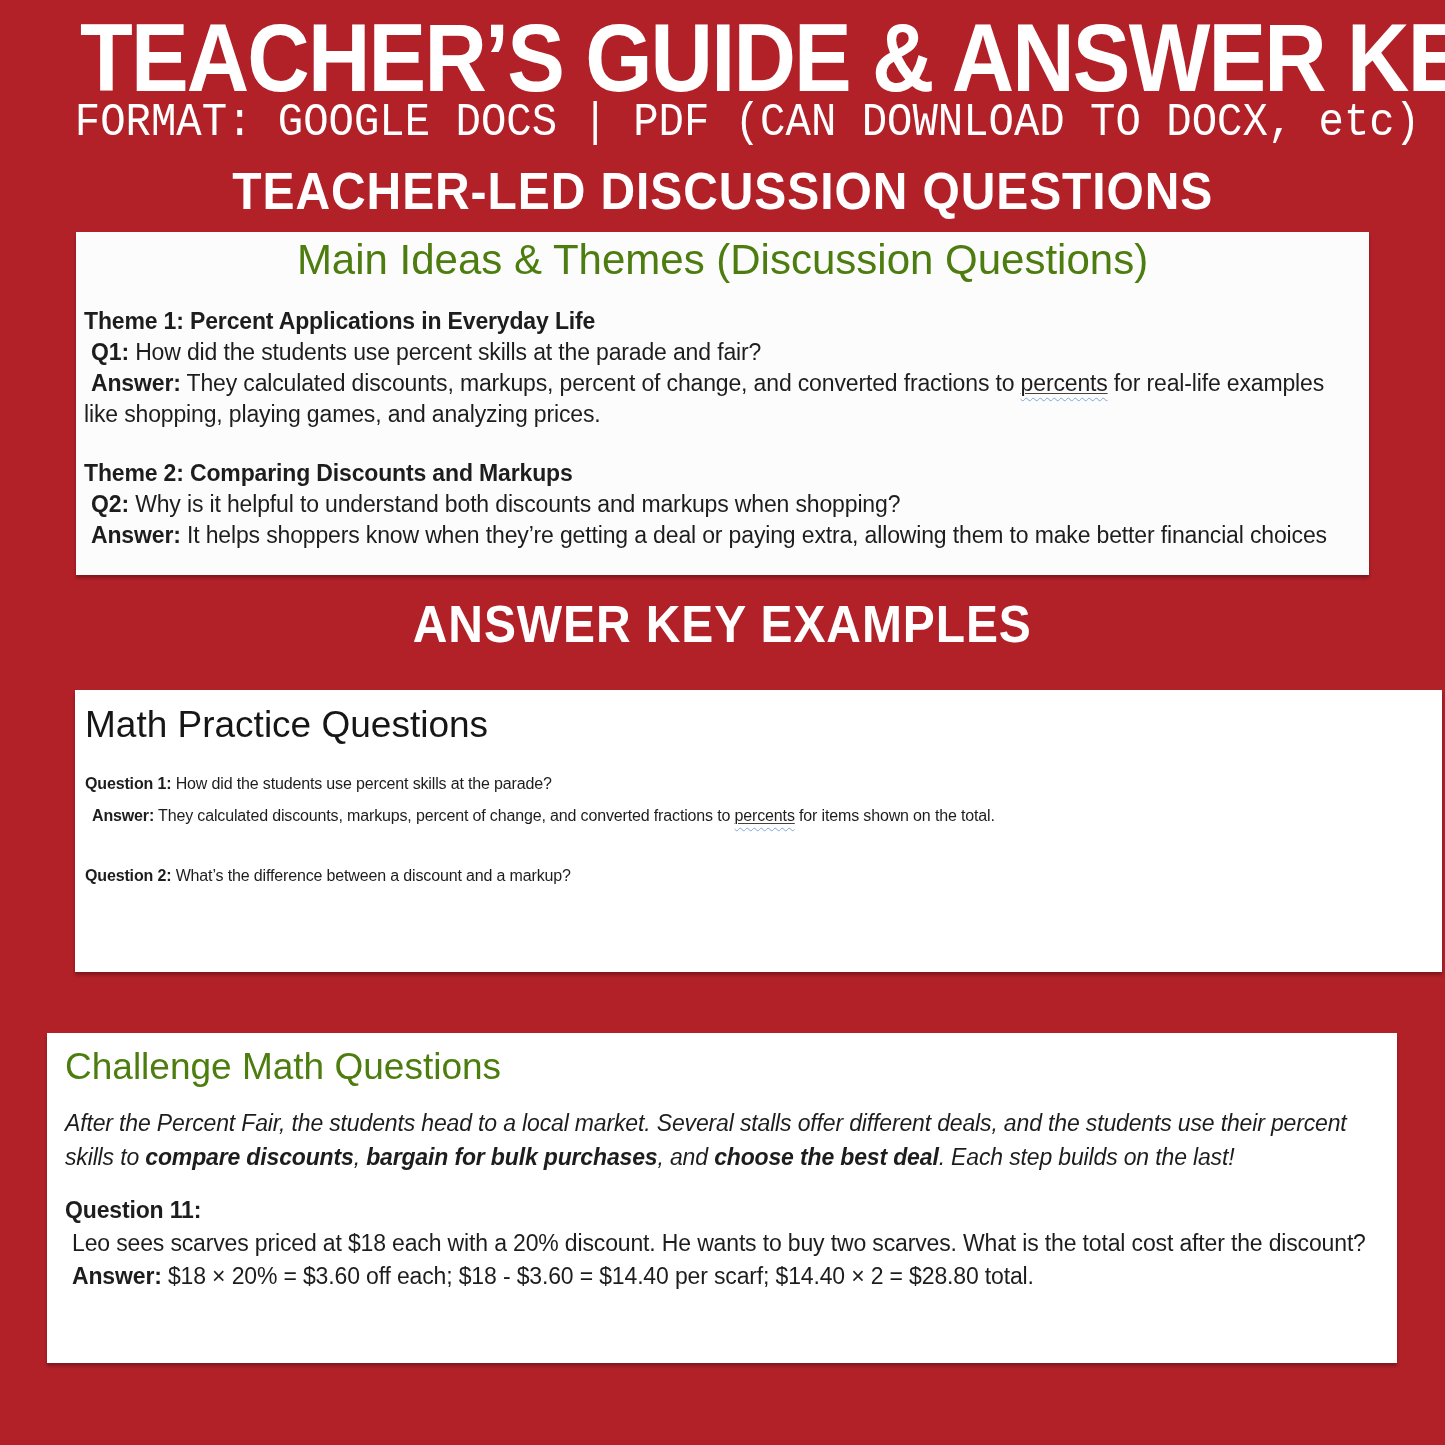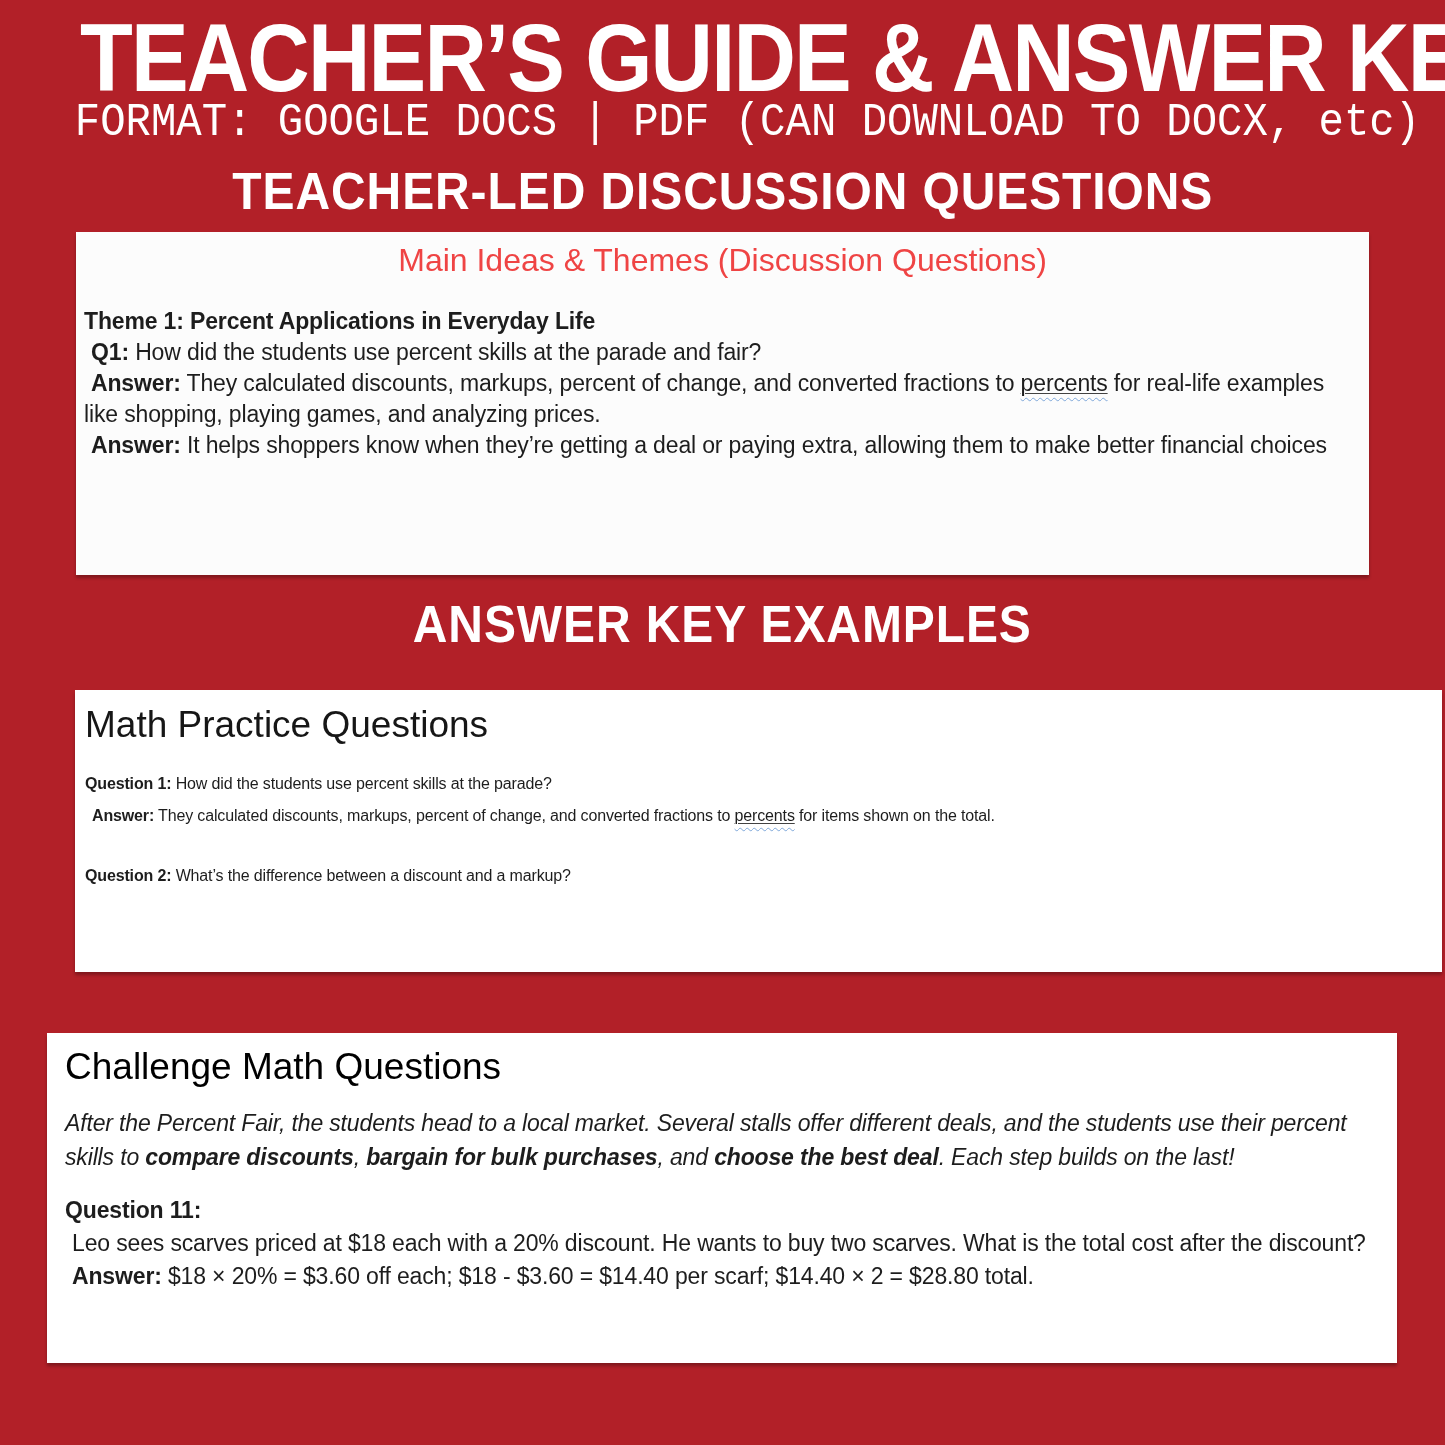--- a/index.html
+++ b/index.html
@@ -43,40 +43,40 @@
   }
   .panel p { margin: 0; }
   .b { font-weight: 700; }
 
   
   .panel-discussion {
     left: 76px; top: 232px; width: 1293px; height: 343px;
     padding: 0 8px;
     background: #fcfcfc;
   }
-  .p1-title { font-size: 32px; line-height: 40px; margin: 8px 0 26px 0 !important; text-align: center; color: #ef4444; }
+  .p1-title { font-size: 42px; line-height: 40px; margin: 8px 0 26px 0 !important; text-align: center; color: #4d7c0f; }
   .doc-p  { font-size: 23px; line-height: 31px; letter-spacing: -0.15px; }
   .para-gap { margin-top: 28px !important; }
   .indent { text-indent: 7px; }
 
   
   .panel-practice {
     left: 38px; top: 690px; width: 1367px; height: 282px;
     padding: 0 10px;
     margin-left: 37px;
   }
   .p2-title { font-size: 37px; line-height: 44px; margin: 13px 0 21px 0 !important; color: #161616; }
   .doc-p2 { font-size: 16px; line-height: 32px; letter-spacing: -0.15px; }
 
   
   .panel-challenge {
     left: 47px; top: 1033px; width: 1350px; height: 330px;
     padding: 0 18px;
   }
-  .p3-title { font-size: 37px; line-height: 44px; margin: 12px 0 17px 0 !important; color: #000000; }
+  .p3-title { font-size: 37px; line-height: 44px; margin: 12px 0 17px 0 !important; color: #4d7c0f; }
   .doc-p3 { font-size: 23px; line-height: 34px; letter-spacing: -0.15px; }
   .intro { font-style: italic; margin-bottom: 20px !important; }
   .intro .b { font-weight: 700; font-style: italic; }
   .q11-block { line-height: 33px; }
 
   
   .flagged {
     text-decoration-line: underline;
     text-decoration-style: solid;
     text-decoration-color: rgba(45,45,45,0.9);
@@ -110,20 +110,22 @@
     <span class="condensed">ANSWER KEY EXAMPLES</span>
   </div>
 
   <div class="panel panel-discussion">
     <p class="p1-title">Main Ideas &amp; Themes (Discussion Questions)</p>
 
     <p class="doc-p b">Theme 1: Percent Applications in Everyday Life</p>
     <p class="doc-p indent"><span class="b">Q1:</span><span> How did the students use percent skills at the parade and fair?</span></p>
     <p class="doc-p indent"><span class="b">Answer:</span><span> They calculated discounts, markups, percent of change, and converted fractions to </span><span class="flagged"><span class="wave">percents</span></span><span> for real-life examples like shopping, playing games, and analyzing prices.</span></p>
 
+    <p class="doc-p b para-gap">Theme 2: Comparing Discounts and Markups</p>
+    <p class="doc-p indent"><span class="b">Q2:</span><span> Why is it helpful to understand both discounts and markups when shopping?</span></p>
     <p class="doc-p indent"><span class="b">Answer:</span><span> It helps shoppers know when they’re getting a deal or paying extra, allowing them to make better financial choices</span></p>
   </div>
 
   <div class="panel panel-practice">
     <p class="p2-title">Math Practice Questions</p>
 
     <p class="doc-p2"><span class="b">Question 1:</span><span> How did the students use percent skills at the parade?</span></p>
     <p class="doc-p2 indent"><span class="b">Answer:</span><span> They calculated discounts, markups, percent of change, and converted fractions to </span><span class="flagged"><span class="wave">percents</span></span><span> for items shown on the total.</span></p>
 
     <p class="doc-p2 para-gap"><span class="b">Question 2:</span><span> What’s the difference between a discount and a markup?</span></p>

